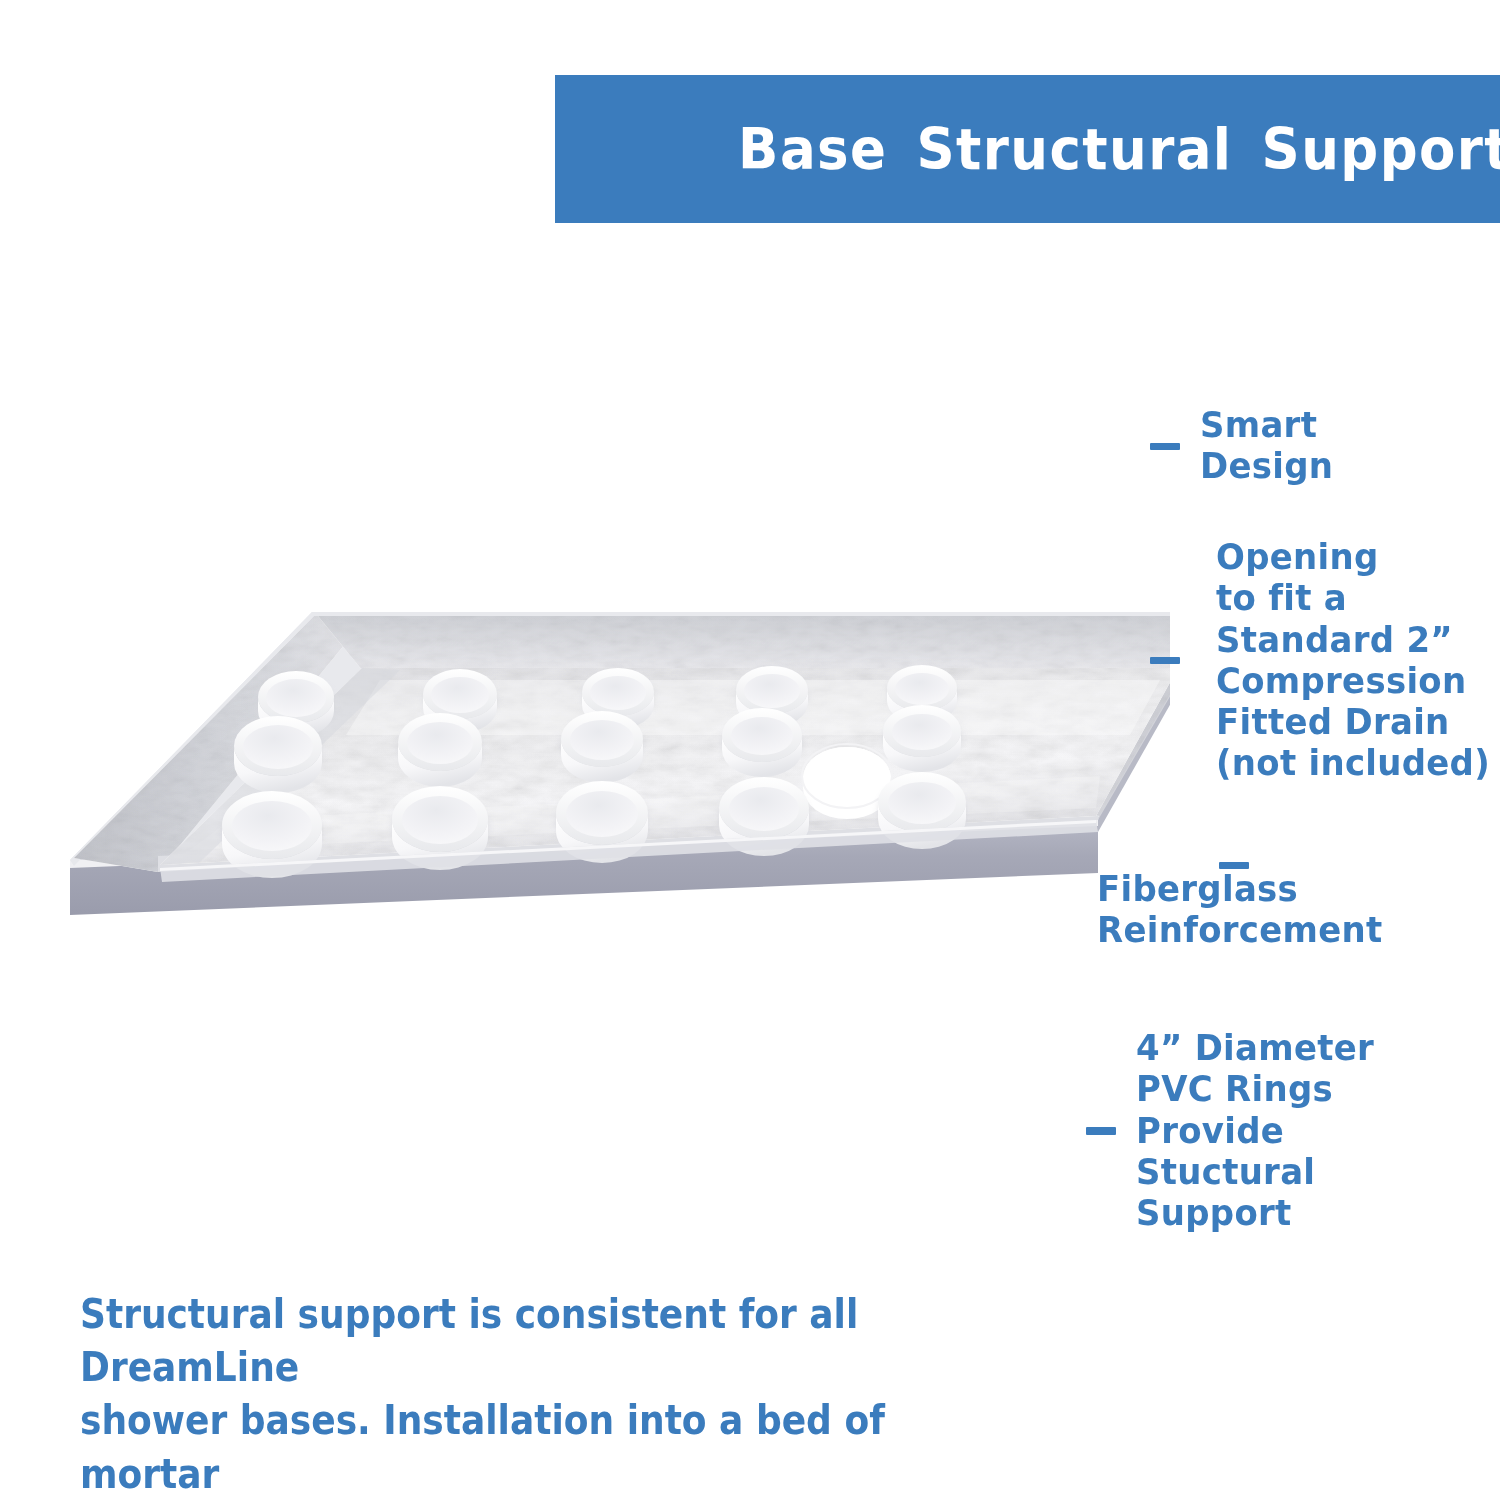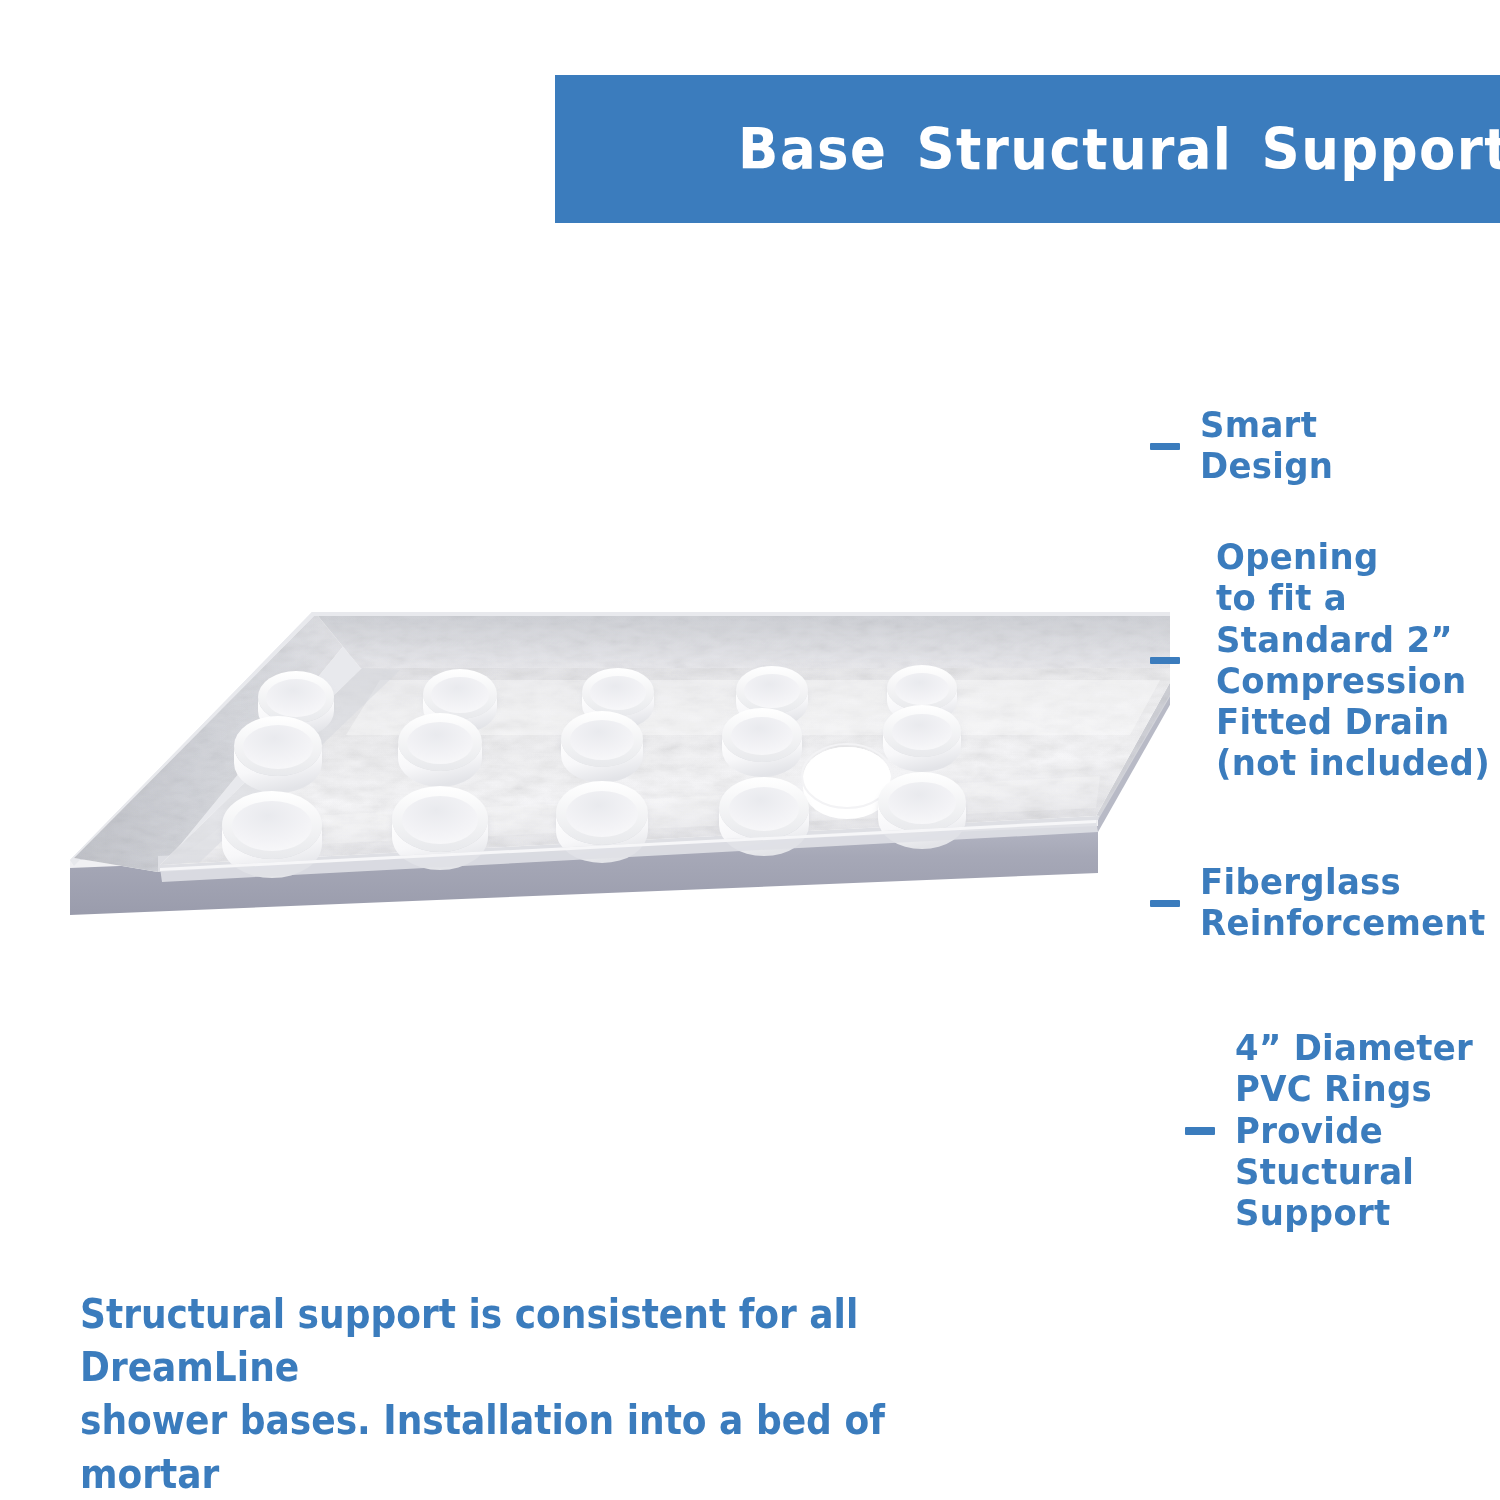--- a/index.html
+++ b/index.html
@@ -68,22 +68,22 @@
     font-weight: bold;
     font-size: 35px;
     line-height: 1.18;
     letter-spacing: 0.3px;
     white-space: pre-line;
     transform: scaleX(0.97);
     transform-origin: left center;
   }
   #callout-1 { left: 1150px; top: 368px; margin-top: 37px; }
   #callout-2 { left: 1150px; top: 537px; gap: 16px; }
-  #callout-3 { left: 1150px; top: 862px; }
-  #callout-4 { left: 1185px; top: 1028px; }
+  #callout-3 { left: 1097px; top: 862px; flex-direction: column; }
+  #callout-4 { left: 1086px; top: 1028px; }
   #callout-4 .callout-dash { height: 8px; }
 
   
   #caption {
     position: absolute;
     left: 80px;
     top: 1288px;
     width: 900px;
     color: #3b7cbd;
     font-family: "DejaVu Sans", sans-serif;

